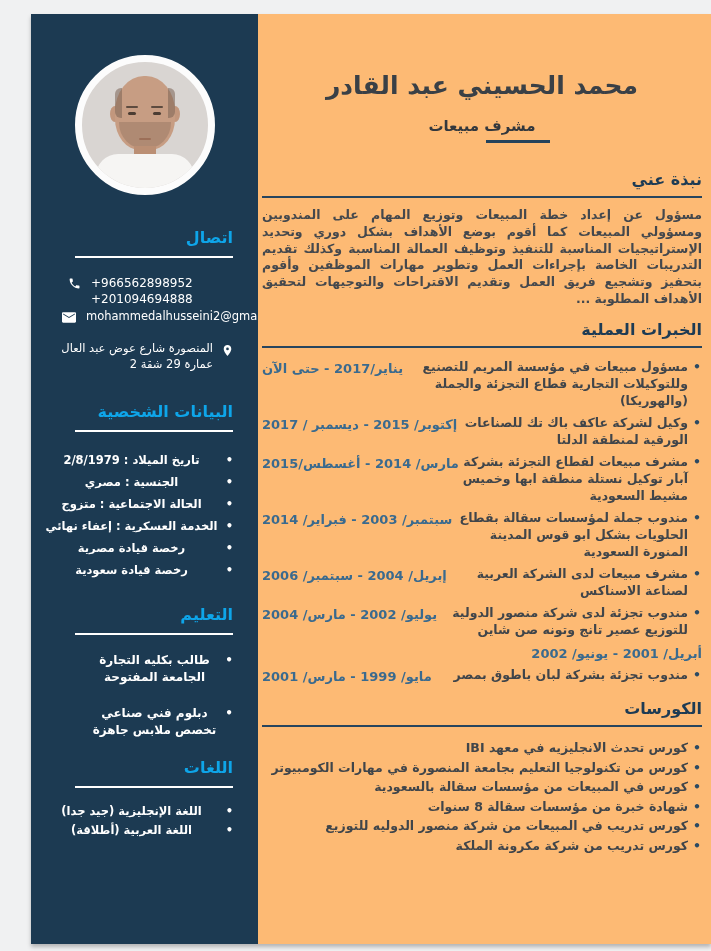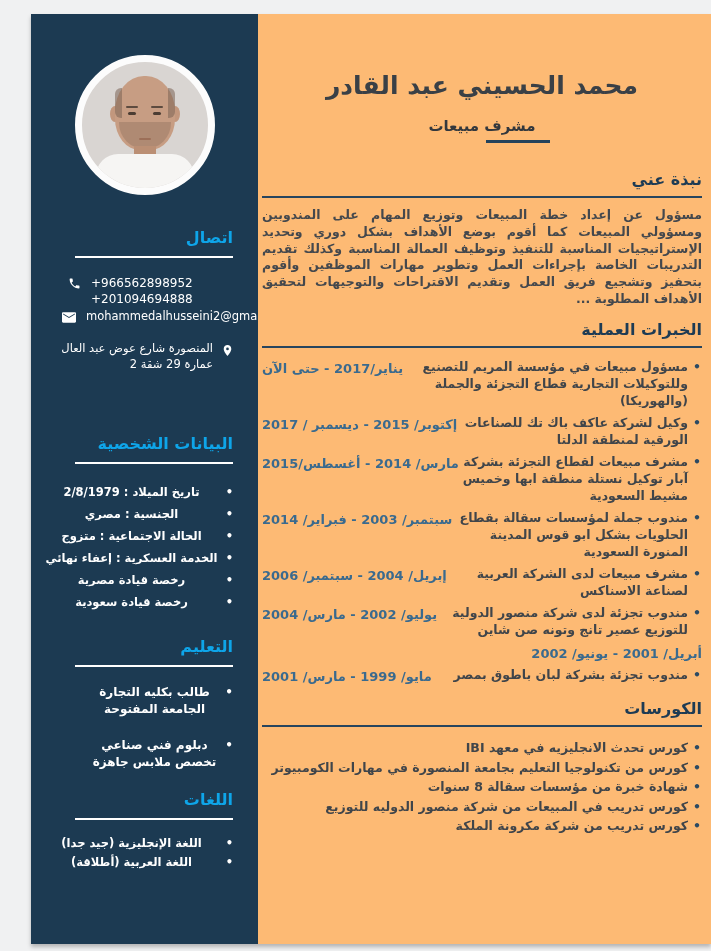--- a/index.html
+++ b/index.html
@@ -40,21 +40,21 @@
   .side-rule{height:2px;background:#fff;width:158px;margin:9px 25px 0 auto;}
   .sec-contact{margin-top:33px;}
   .contact-ltr{direction:ltr;text-align:left;display:flex;gap:10px;padding-left:37px;margin-top:17px;font-size:12px;}
   .contact-ltr .nums div{line-height:16px;}
   .contact-ltr.mail{margin-top:2px;padding-left:31px;font-size:11.5px;align-items:center;}
   .ic{flex:0 0 auto;margin-top:2px;}
   .addr-row{display:flex;direction:rtl;gap:8px;padding-right:24px;margin-top:17px;font-size:11.5px;line-height:16px;text-align:right;}
   .side-ul{list-style:none;margin:17px 25px 0 12px;padding:0;font-size:11.5px;font-weight:bold;}
   .side-ul li{position:relative;padding-right:13px;text-align:center;line-height:22px;}
   .side-ul li::before{content:"•";position:absolute;right:0;top:0;}
-  .sec-personal{margin-top:62px;}
+  .sec-personal{margin-top:30px;}
   .sec-edu{margin-top:24px;}
   .edu-ul{margin-left:58px;}
   .edu-ul li{line-height:17px;margin-bottom:19px;font-size:12px;}
   .sec-lang{margin-top:8px;}
   .lang-ul{margin-top:14px;}
   .lang-ul li{line-height:19px;}
   
   .main{
     position:absolute;left:227px;top:0;width:453px;height:100%;
     box-sizing:border-box;padding:0 9px 0 4px;direction:rtl;background:#fdba74;
@@ -213,20 +213,21 @@
         </div>
       </div>
     </section>
 
     <section class="sec-courses">
       <h2 class="main-h">الكورسات</h2>
       <div class="main-rule"></div>
       <ul class="course-ul">
         <li>كورس تحدث الانجليزيه في معهد IBI</li>
         <li>كورس من تكنولوجيا التعليم بجامعة المنصورة في مهارات الكومبيوتر</li>
+        <li>كورس في المبيعات من مؤسسات سقالة بالسعودية</li>
         <li>شهادة خبرة من مؤسسات سقالة 8 سنوات</li>
         <li>كورس تدريب في المبيعات من شركة منصور الدوليه للتوزيع</li>
         <li>كورس تدريب من شركة مكرونة الملكة</li>
       </ul>
     </section>
 
   </main>
 </div>
 
 </body></html>

